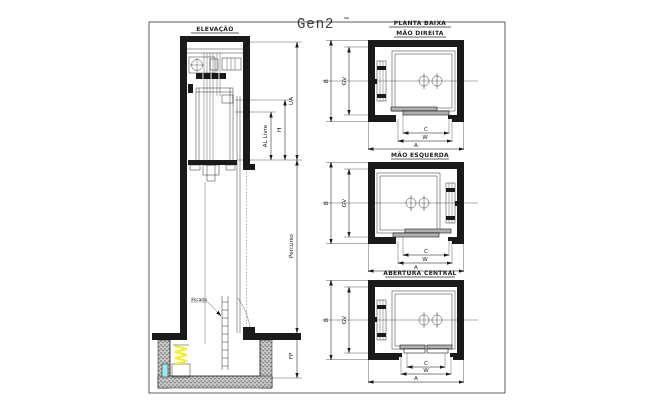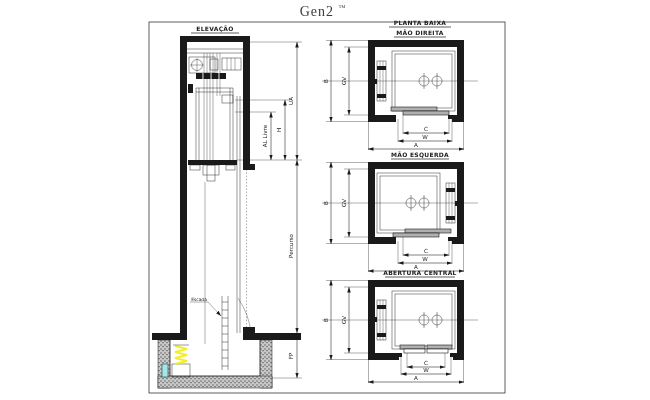--- a/index.html
+++ b/index.html
@@ -1,19 +1,19 @@
 <!DOCTYPE html>
 <html><head>
 <meta charset="utf-8">
 <style>
   html,body{margin:0;padding:0;background:#fff;}
   .sheet{position:relative;width:650px;height:400px;background:#fff;overflow:hidden;
          font-family:"DejaVu Sans",sans-serif;}
-  .title{position:absolute;left:0;top:4px;width:646px;text-align:center;
-         font-size:14px;letter-spacing:1px;color:#3c3c3c;font-family:Liberation Serif, serif;}
+  .title{position:absolute;left:0;top:16px;width:646px;text-align:center;
+         font-size:14px;letter-spacing:1px;color:#3c3c3c;font-family:Liberation Mono, monospace;}
   .title sup{font-size:7px;}
   svg{position:absolute;left:0;top:0;}
   .k{stroke:#1a1a1a;fill:none;stroke-width:.7;}
   .kt{stroke:#1a1a1a;fill:none;stroke-width:.45;}
   .cl{stroke:#1a1a1a;fill:none;stroke-width:.35;}
   .blk{fill:#1a1a1a;stroke:none;}
   .wht{fill:#fff;stroke:none;}
   .dim{stroke:#1a1a1a;fill:none;stroke-width:.55;}
   text{fill:#1a1a1a;font-family:"DejaVu Sans",sans-serif;}
   .lbl{font-size:6px;font-weight:bold;letter-spacing:.3px;text-anchor:middle;}

